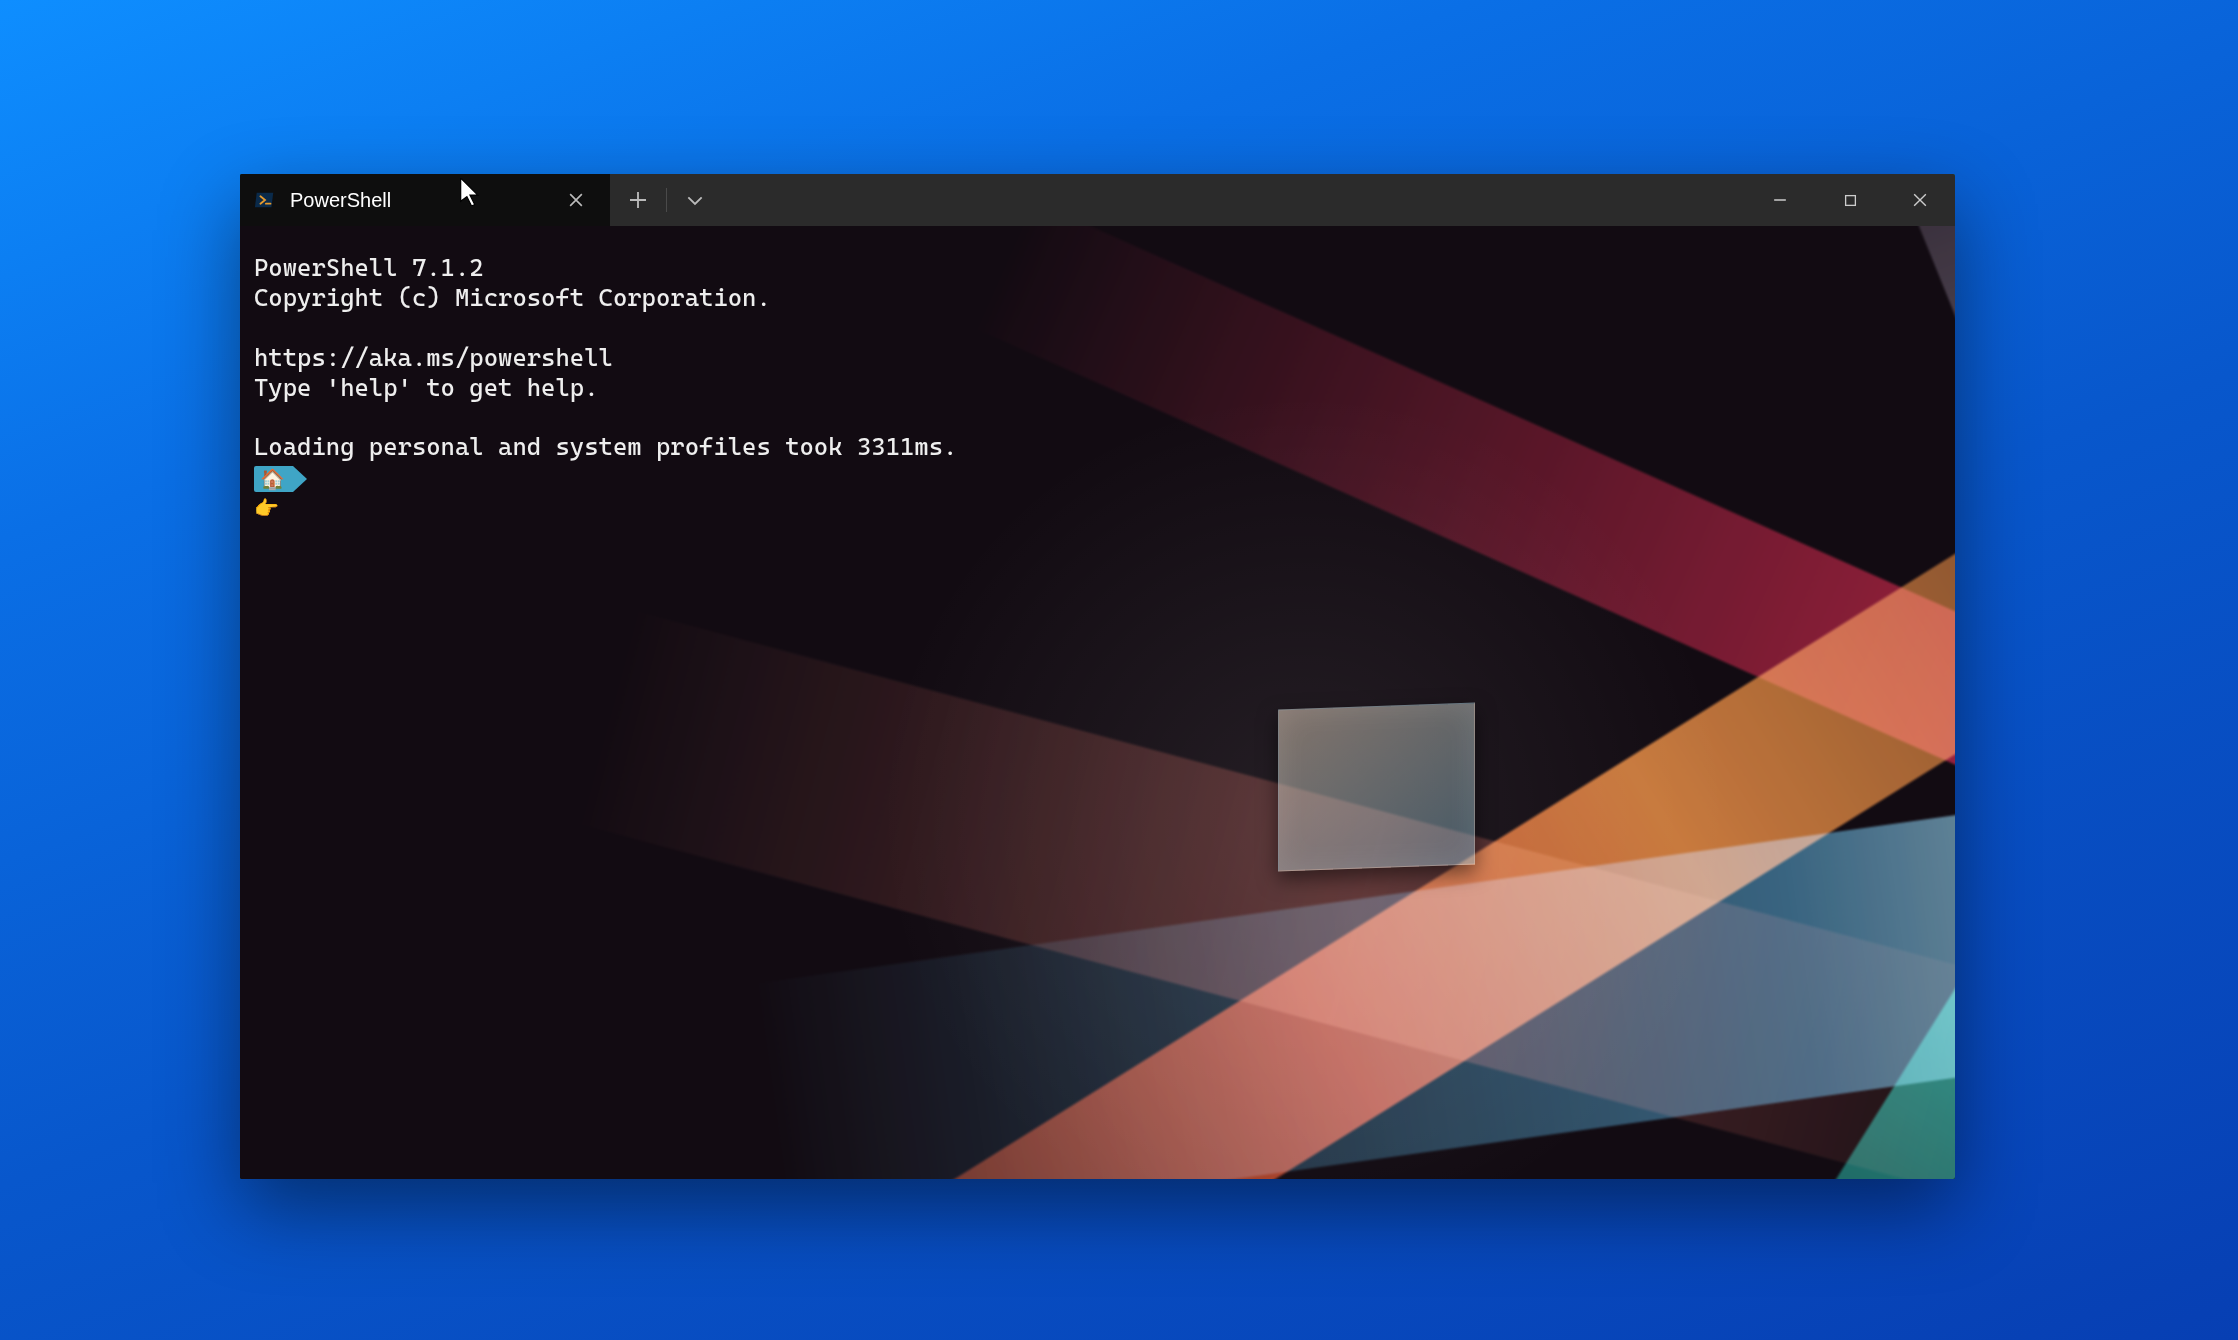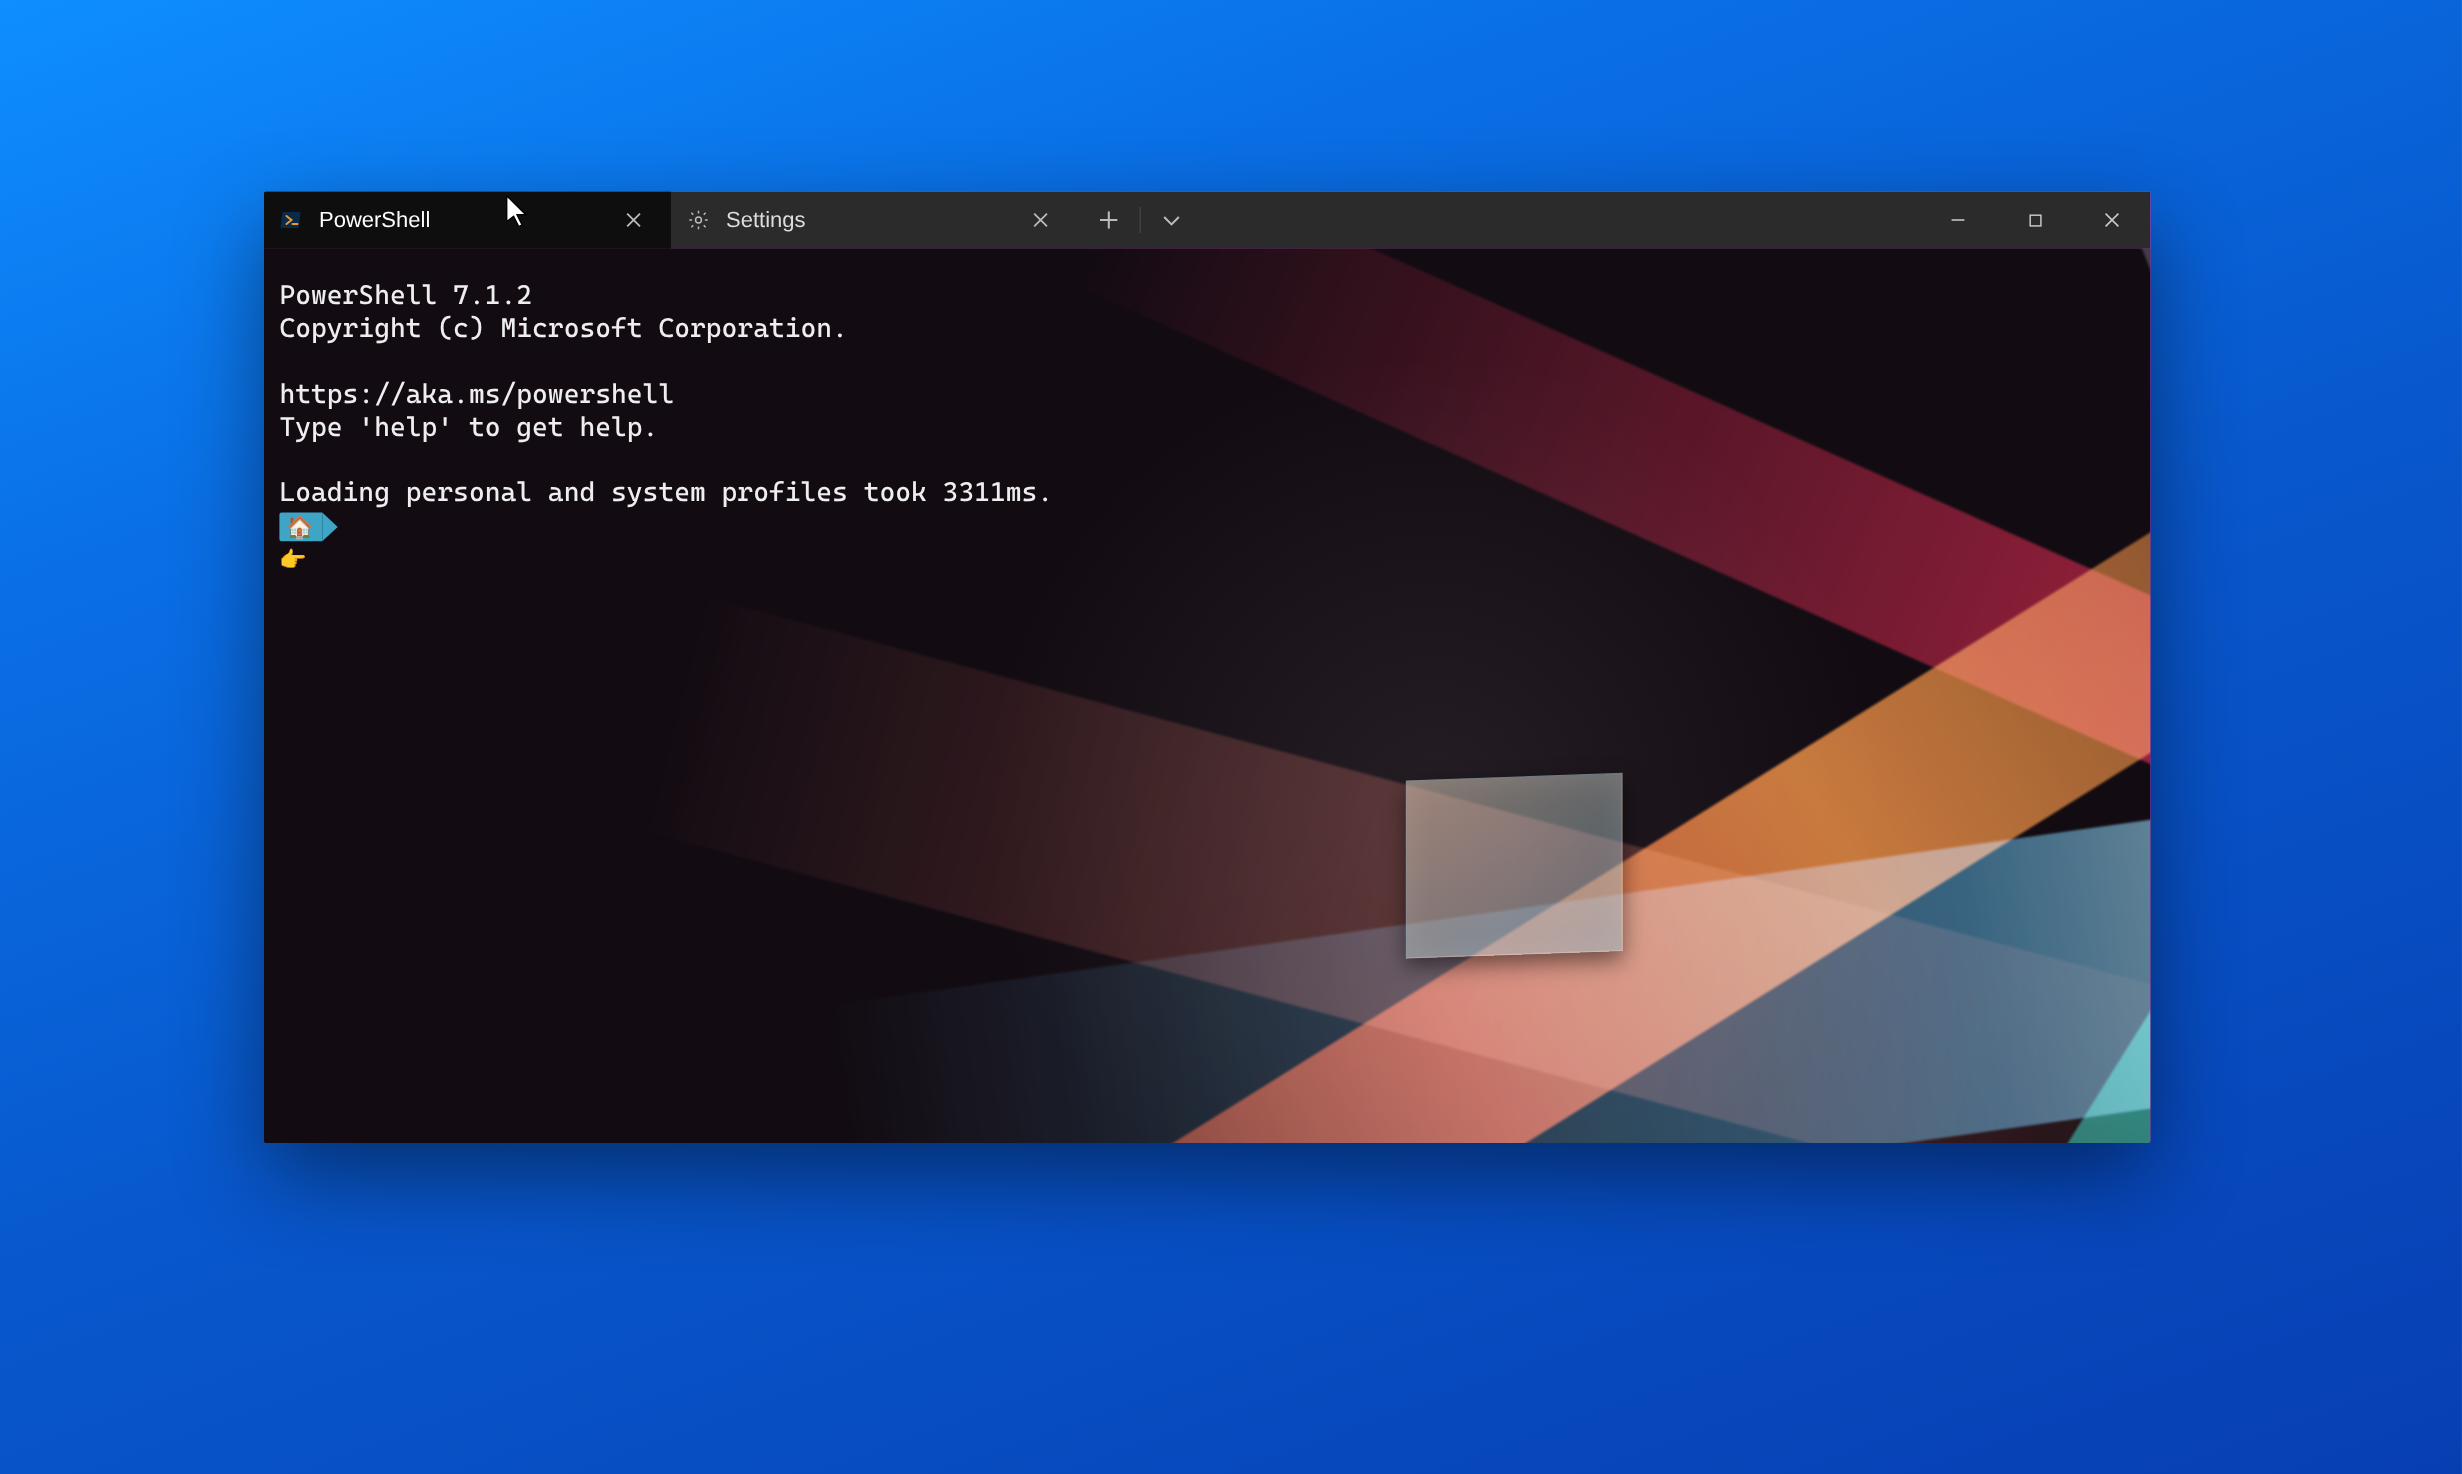--- a/index.html
+++ b/index.html
@@ -9,22 +9,22 @@
     height: 1340px;
     background: linear-gradient(160deg, #0e8eff 0%, #0a6fe6 25%, #0857cc 55%, #073fb3 100%);
     font-family: "Segoe UI", Arial, sans-serif;
     overflow: hidden;
   }
   .window {
     position: absolute;
     left: 240px;
     top: 174px;
     width: 1715px;
-    height: 865px;
-    background: #d946ef;
+    height: 1005px;
+    background: #0f766e;
     border-radius: 2px;
     box-shadow: 0 30px 80px rgba(0,0,0,0.45);
     overflow: hidden;
     display: flex;
     flex-direction: column;
   }
   
   .tabbar {
     height: 52px;
     background: #2b2b2b;
@@ -207,34 +207,20 @@
       <svg class="cursor-arrow" width="20" height="28" viewBox="0 0 12 18">
         <path d="M0 0 L0 15 L4 12 L7 18 L9 17 L6 11 L11 11 Z" fill="#fff" stroke="#000" stroke-width="0.8"></path>
       </svg>
       <span class="close">
         <svg width="14" height="14" viewBox="0 0 12 12">
             <path d="M1 1 L11 11 M11 1 L1 11" stroke="currentColor" stroke-width="1.4"></path>
           </svg>
       </span>
     </div>
 
-    <div class="tab">
-      <span class="icon">
-        <svg viewBox="0 0 24 24" width="20" height="20" fill="none" stroke="#bbb" stroke-width="1.6">
-          <circle cx="12" cy="12" r="3.2"></circle>
-          <path d="M12 2v3M12 19v3M4.2 4.2l2.1 2.1M17.7 17.7l2.1 2.1M2 12h3M19 12h3M4.2 19.8l2.1-2.1M17.7 6.3l2.1-2.1"></path>
-        </svg>
-      </span>
-      <span>Settings</span>
-      <span class="close">
-        <svg width="14" height="14" viewBox="0 0 12 12">
-            <path d="M1 1 L11 11 M11 1 L1 11" stroke="currentColor" stroke-width="1.4"></path>
-          </svg>
-      </span>
-    </div>
 
     <div class="tab-actions">
       <div class="btn">
         <svg width="16" height="16" viewBox="0 0 12 12">
             <path d="M6 0 V12 M0 6 H12" stroke="currentColor" stroke-width="1.4"></path>
           </svg>
       </div>
       <div class="sep"></div>
       <div class="btn">
         <svg width="16" height="16" viewBox="0 0 12 12">

